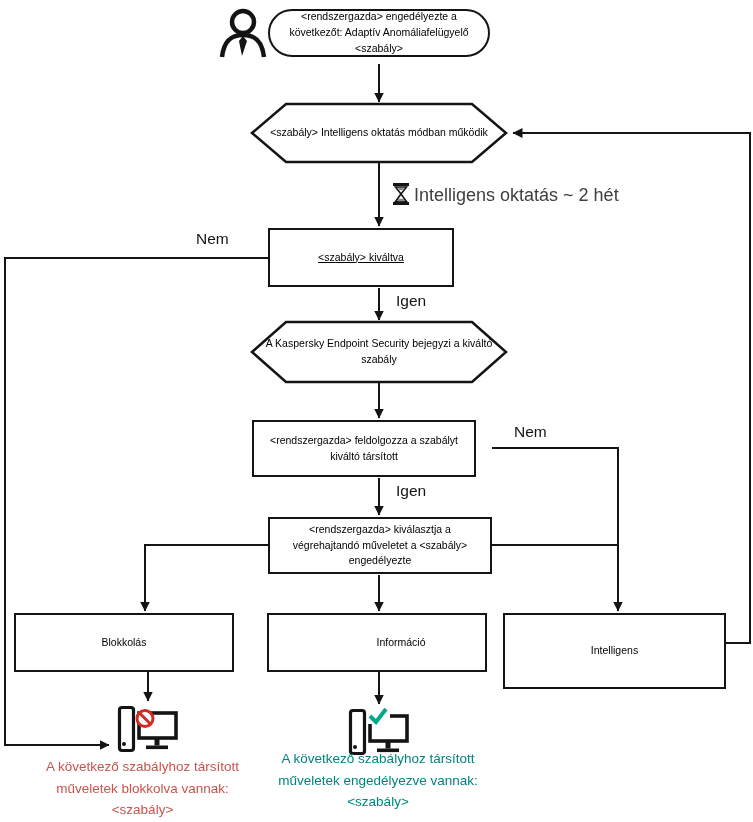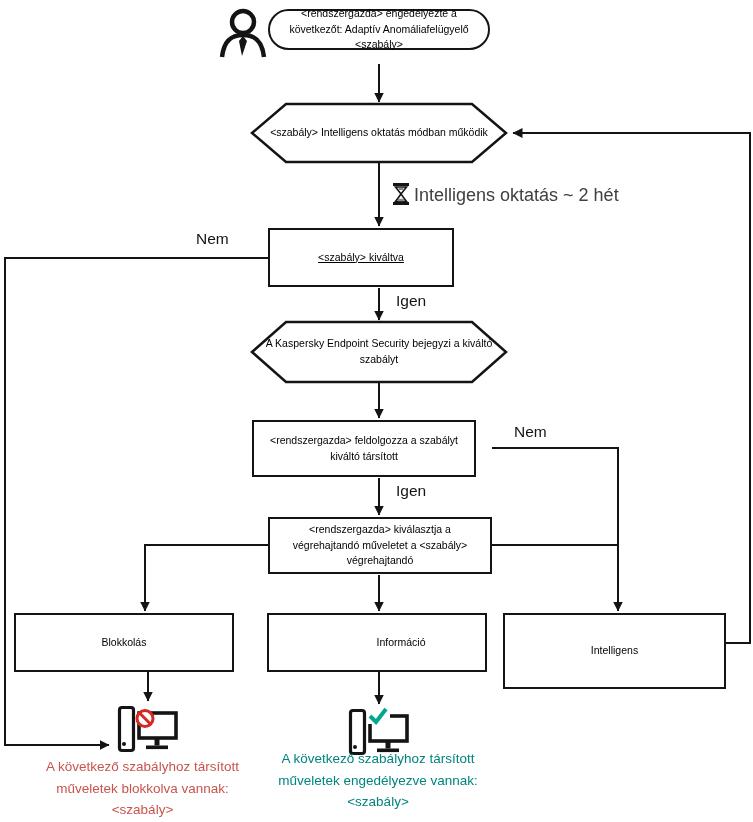--- a/index.html
+++ b/index.html
@@ -95,53 +95,53 @@
       <rect x="21" y="9" width="37" height="25" fill="#fff" stroke="#141414" stroke-width="3.6"></rect>
       <rect x="36.5" y="34" width="5" height="7.5" fill="#141414"></rect>
       <rect x="28" y="41.5" width="22" height="3.6" fill="#141414"></rect>
       <g>
         <rect x="19" y="1" width="22" height="16" fill="#fff"></rect>
         <path d="M21,9 L27,15 L37,2" fill="none" stroke="#00a88e" stroke-width="4"></path>
       </g>
     </g>
   </svg>
 
-  <div class="node stadium" style="left:268px;top:9px;width:222px;height:41px;">
+  <div class="node stadium" style="left:268px;top:9px;width:222px;height:48px;">
     <div>&lt;rendszergazda&gt; engedélyezte a</div>
     <div>következőt: Adaptív Anomáliafelügyelő</div>
     <div>&lt;szabály&gt;</div>
   </div>
 
   <div class="hex-label" style="left:252px;top:104px;width:254px;height:58px;">
     <div>&lt;szabály&gt; Intelligens oktatás módban működik</div>
   </div>
   <div class="hex-label" style="left:252px;top:322px;width:254px;height:60px;">
     <div>A Kaspersky Endpoint Security bejegyzi a kiváltó</div>
-    <div>szabályt</div>
+    <div>szabály</div>
   </div>
 
   <div class="note-label" style="left:414px;top:185px;">Intelligens oktatás ~ 2 hét</div>
 
   <div class="node" style="left:268px;top:228px;width:186px;height:59px;text-decoration:underline;">
     <div>&lt;szabály&gt; kiváltva</div>
   </div>
   <div class="edge-label" style="left:196px;top:230px;">Nem</div>
   <div class="edge-label" style="left:396px;top:292px;">Igen</div>
 
   <div class="node" style="left:252px;top:420px;width:224px;height:57px;">
     <div>&lt;rendszergazda&gt; feldolgozza a szabályt</div>
     <div>kiváltó társított</div>
   </div>
   <div class="edge-label" style="left:514px;top:423px;">Nem</div>
   <div class="edge-label" style="left:396px;top:482px;">Igen</div>
 
   <div class="node" style="left:268px;top:517px;width:224px;height:57px;">
     <div>&lt;rendszergazda&gt; kiválasztja a</div>
     <div>végrehajtandó műveletet a &lt;szabály&gt;</div>
-    <div>végrehajtandó</div>
+    <div>engedélyezte</div>
   </div>
 
   <div class="node" style="left:14px;top:613px;width:220px;height:59px;">
     <div>Blokkolás</div>
   </div>
   <div class="node" style="left:267px;top:613px;width:220px;height:59px;padding-left:48px;">
     <div>Információ</div>
   </div>
   <div class="node" style="left:503px;top:613px;width:223px;height:76px;">
     <div>Intelligens</div>

